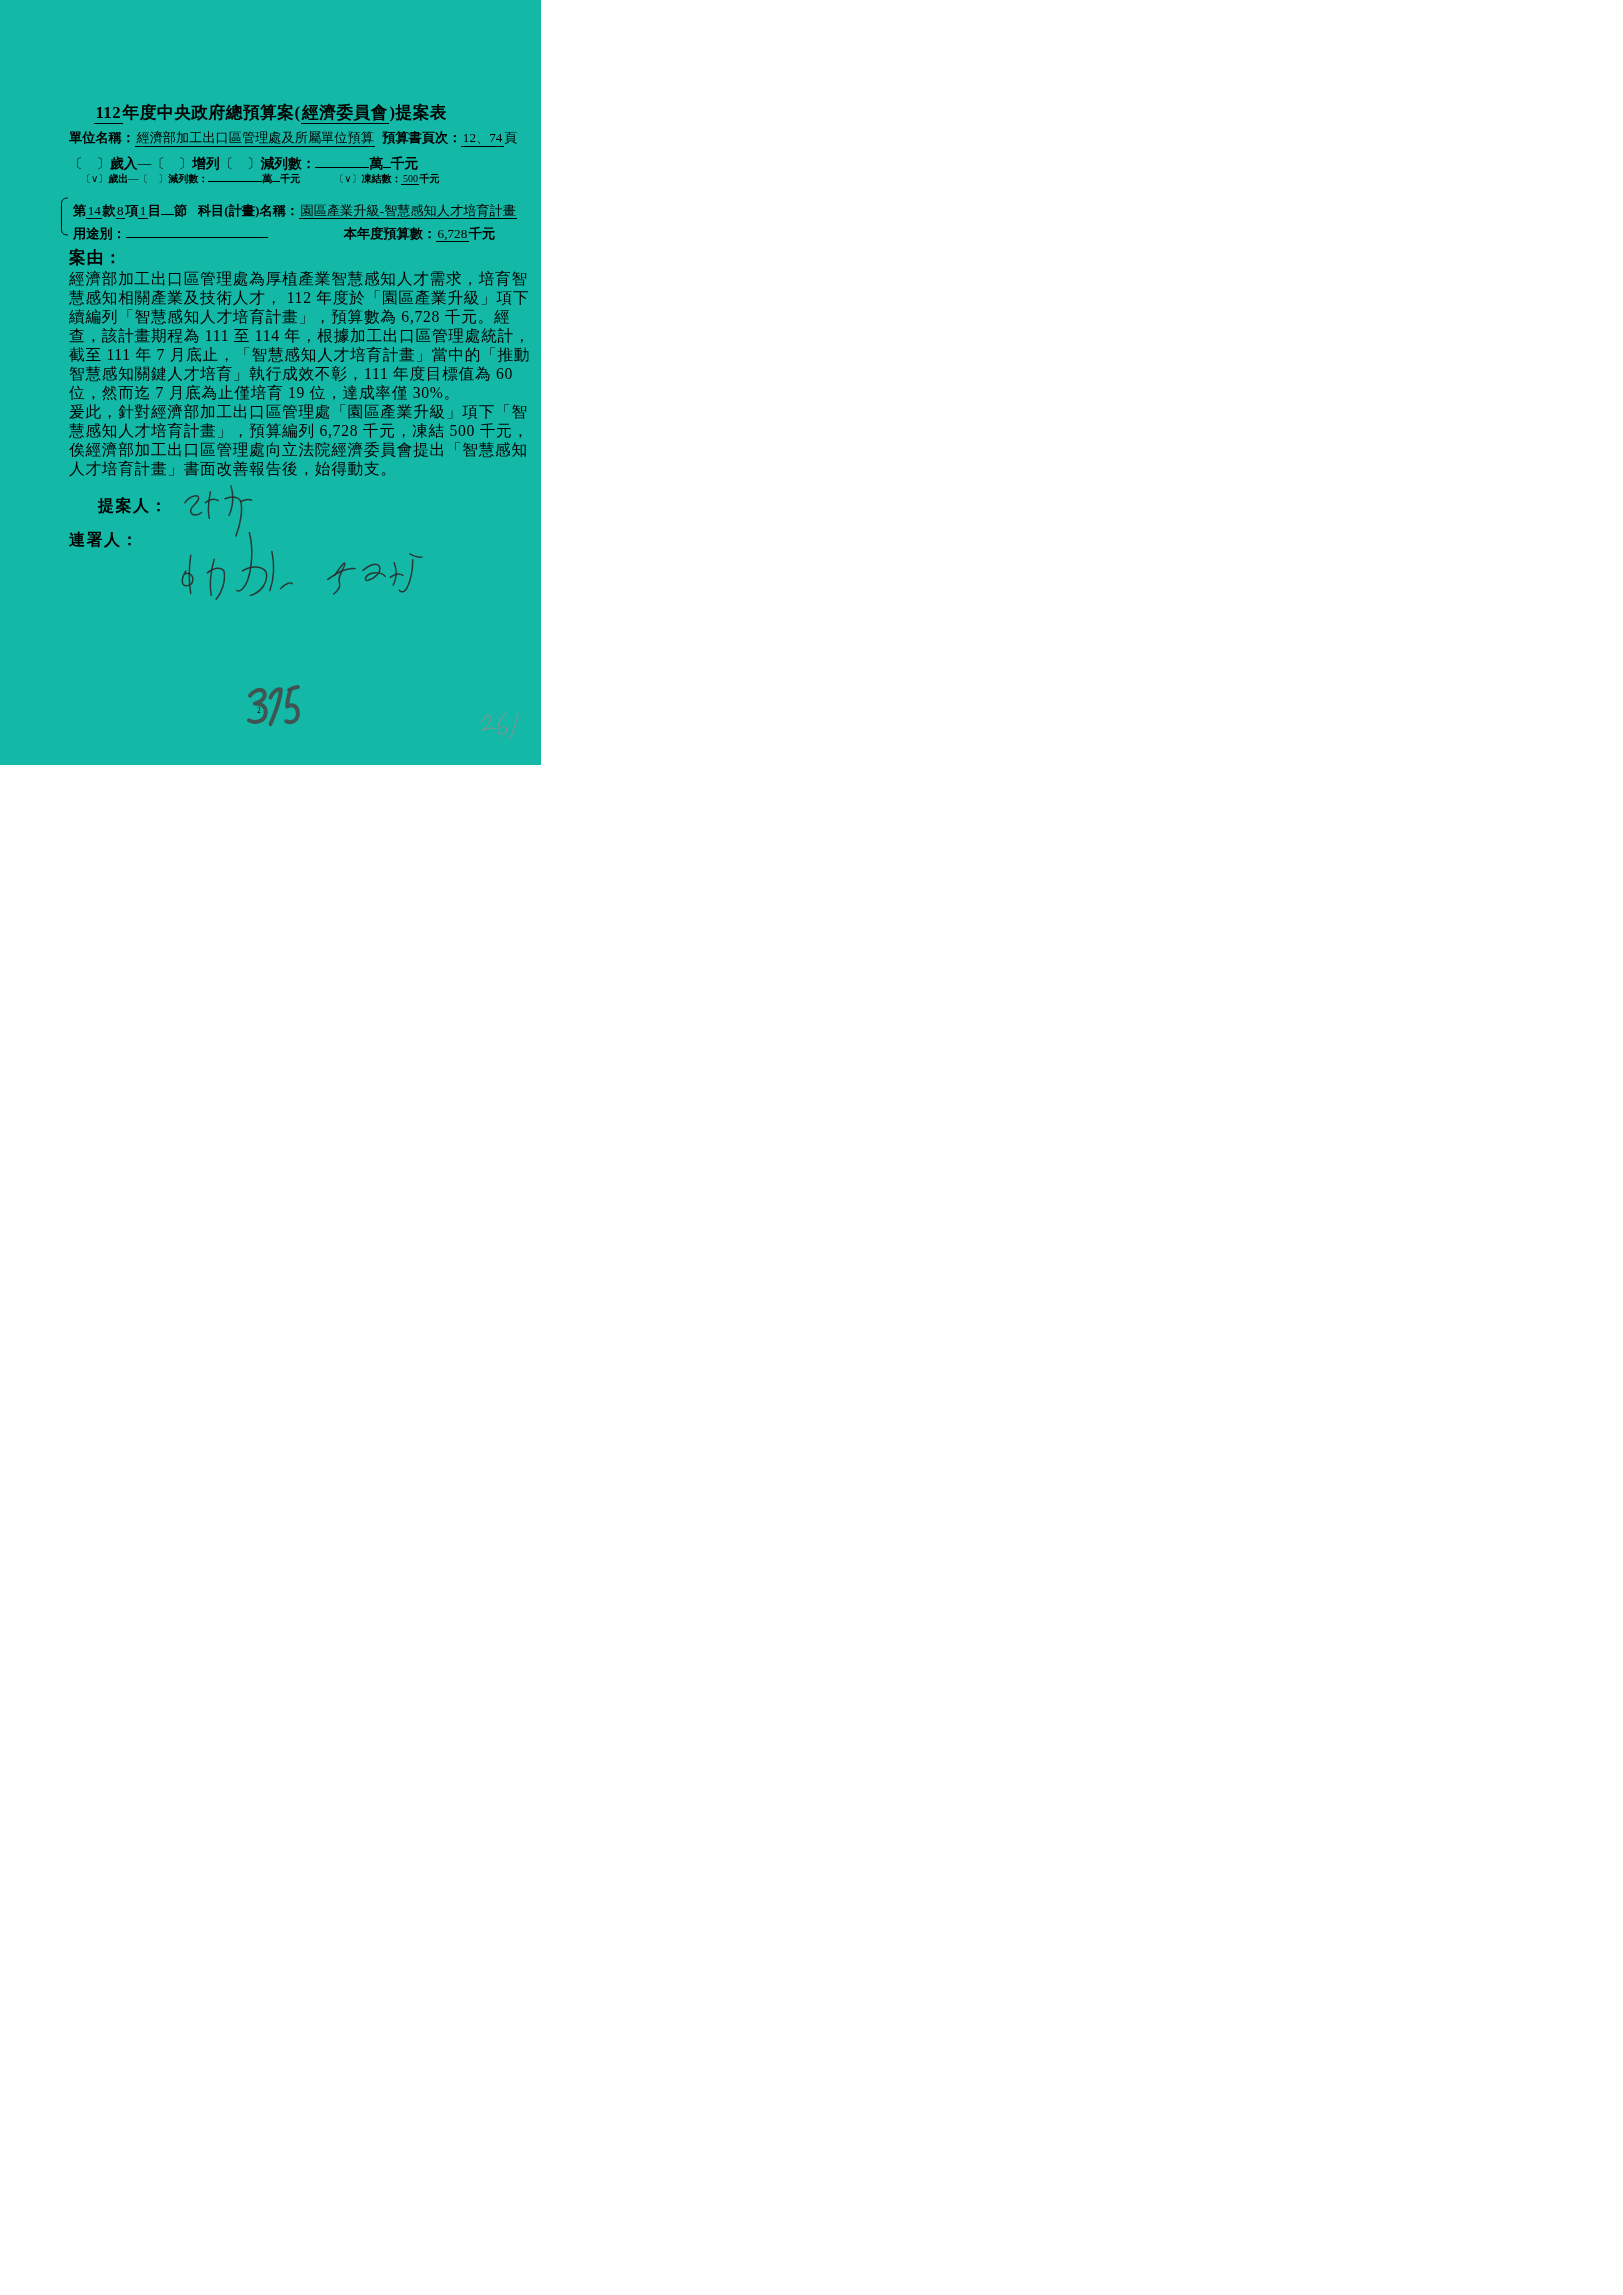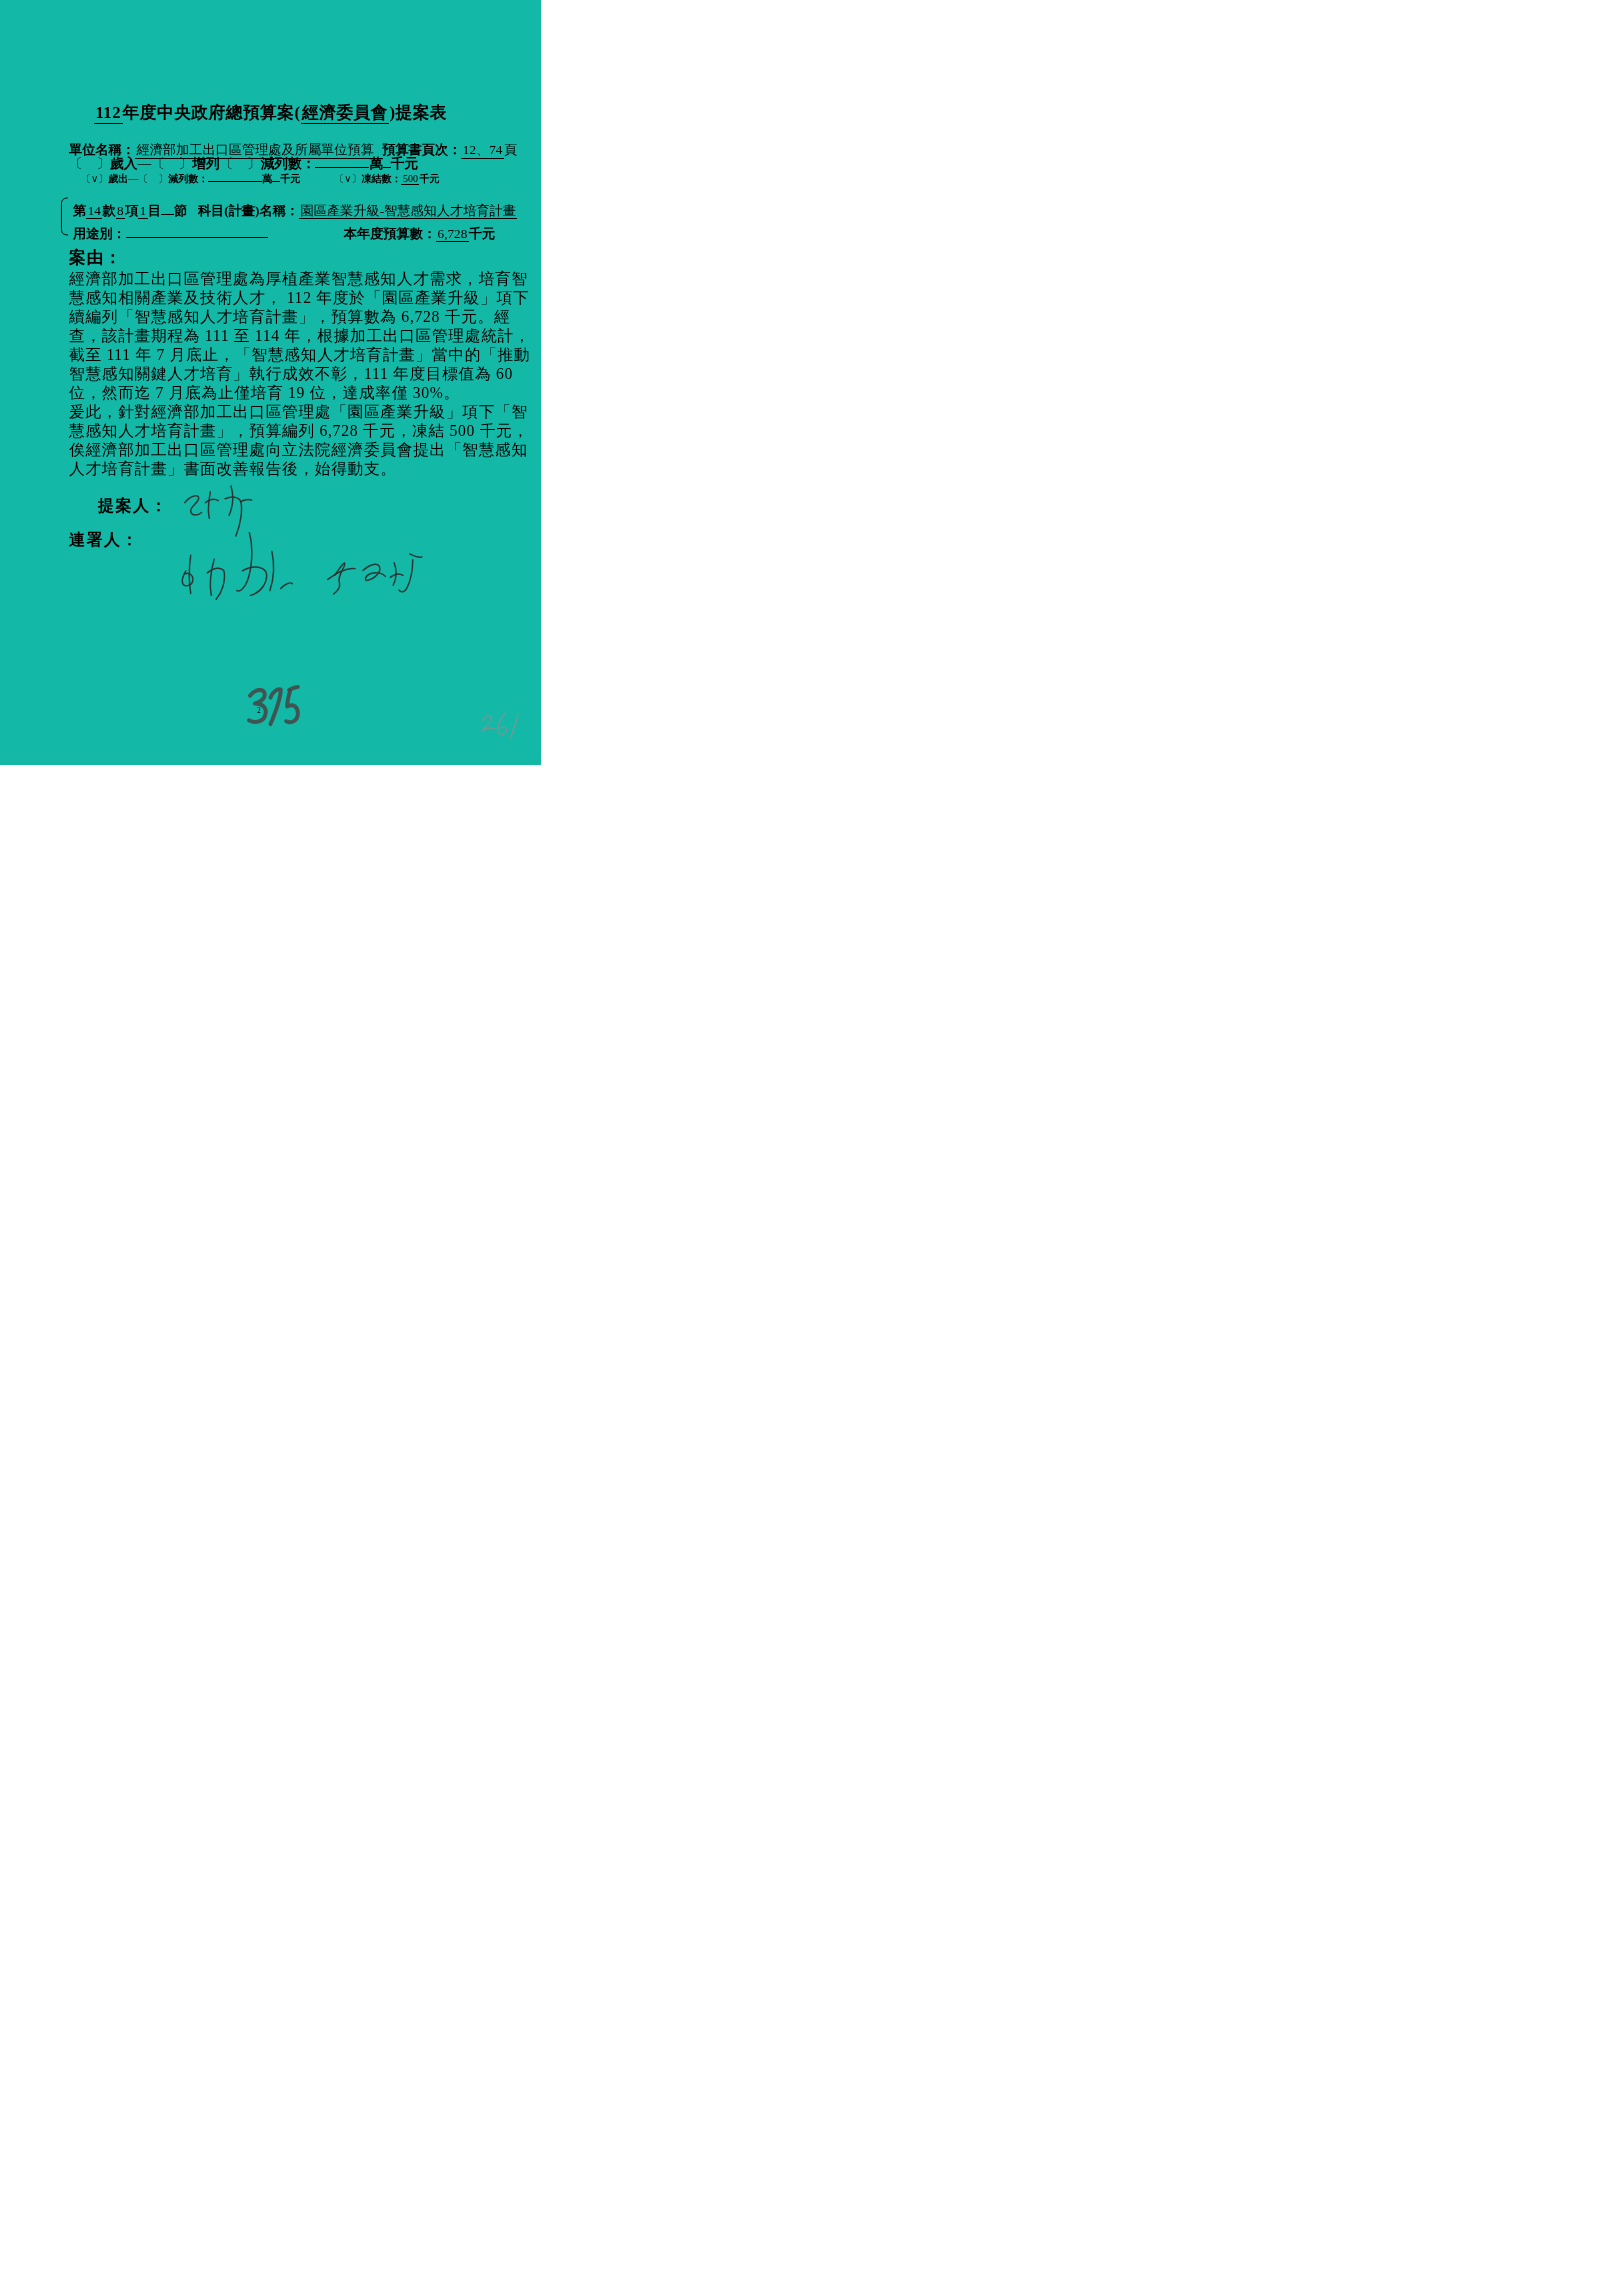--- a/index.html
+++ b/index.html
@@ -5,21 +5,21 @@
   html,body{margin:0;padding:0;background:#ffffff;}
   .page{position:relative;width:541px;height:765px;background:#14b8a6;overflow:hidden;
         color:#000;font-family:"Liberation Serif","DejaVu Serif",serif;}
   .row{position:absolute;white-space:nowrap;line-height:1.35;}
   .b{font-weight:bold;}
   .u{border-bottom:1px solid #000;padding:0 1.5px 0.5px 1.5px;}
   .blank{display:inline-block;border-bottom:1px solid #000;height:1.05em;vertical-align:baseline;}
   .sp{display:inline-block;}
   .title{position:absolute;top:101px;left:0;width:100%;text-align:center;
          font-size:16.7px;font-weight:bold;letter-spacing:0.5px;}
-  .unit-row{top:129px;left:69px;font-size:13.2px;margin-top:12px;}
+  .unit-row{top:129px;left:69px;font-size:13.2px;}
   .rev-row{top:153px;left:69px;font-size:13.7px;}
   .exp-row{top:170px;left:81px;font-size:10px;}
   .item-row{top:200px;left:73px;font-size:13.2px;}
   .usage-row{top:223px;left:73px;font-size:13.2px;}
   .case-heading{top:247px;left:69px;font-size:16.7px;font-weight:bold;letter-spacing:1px;text-align:center;}
   .case-body{position:absolute;top:269px;left:69px;width:451px;font-size:15.7px;
              line-height:19px;letter-spacing:0.7px;}
   .case-body div{white-space:nowrap;}
   .signer{font-size:16px;font-weight:bold;letter-spacing:1.5px;}
   .proposer{top:495px;left:69px;margin-left:29px;}

